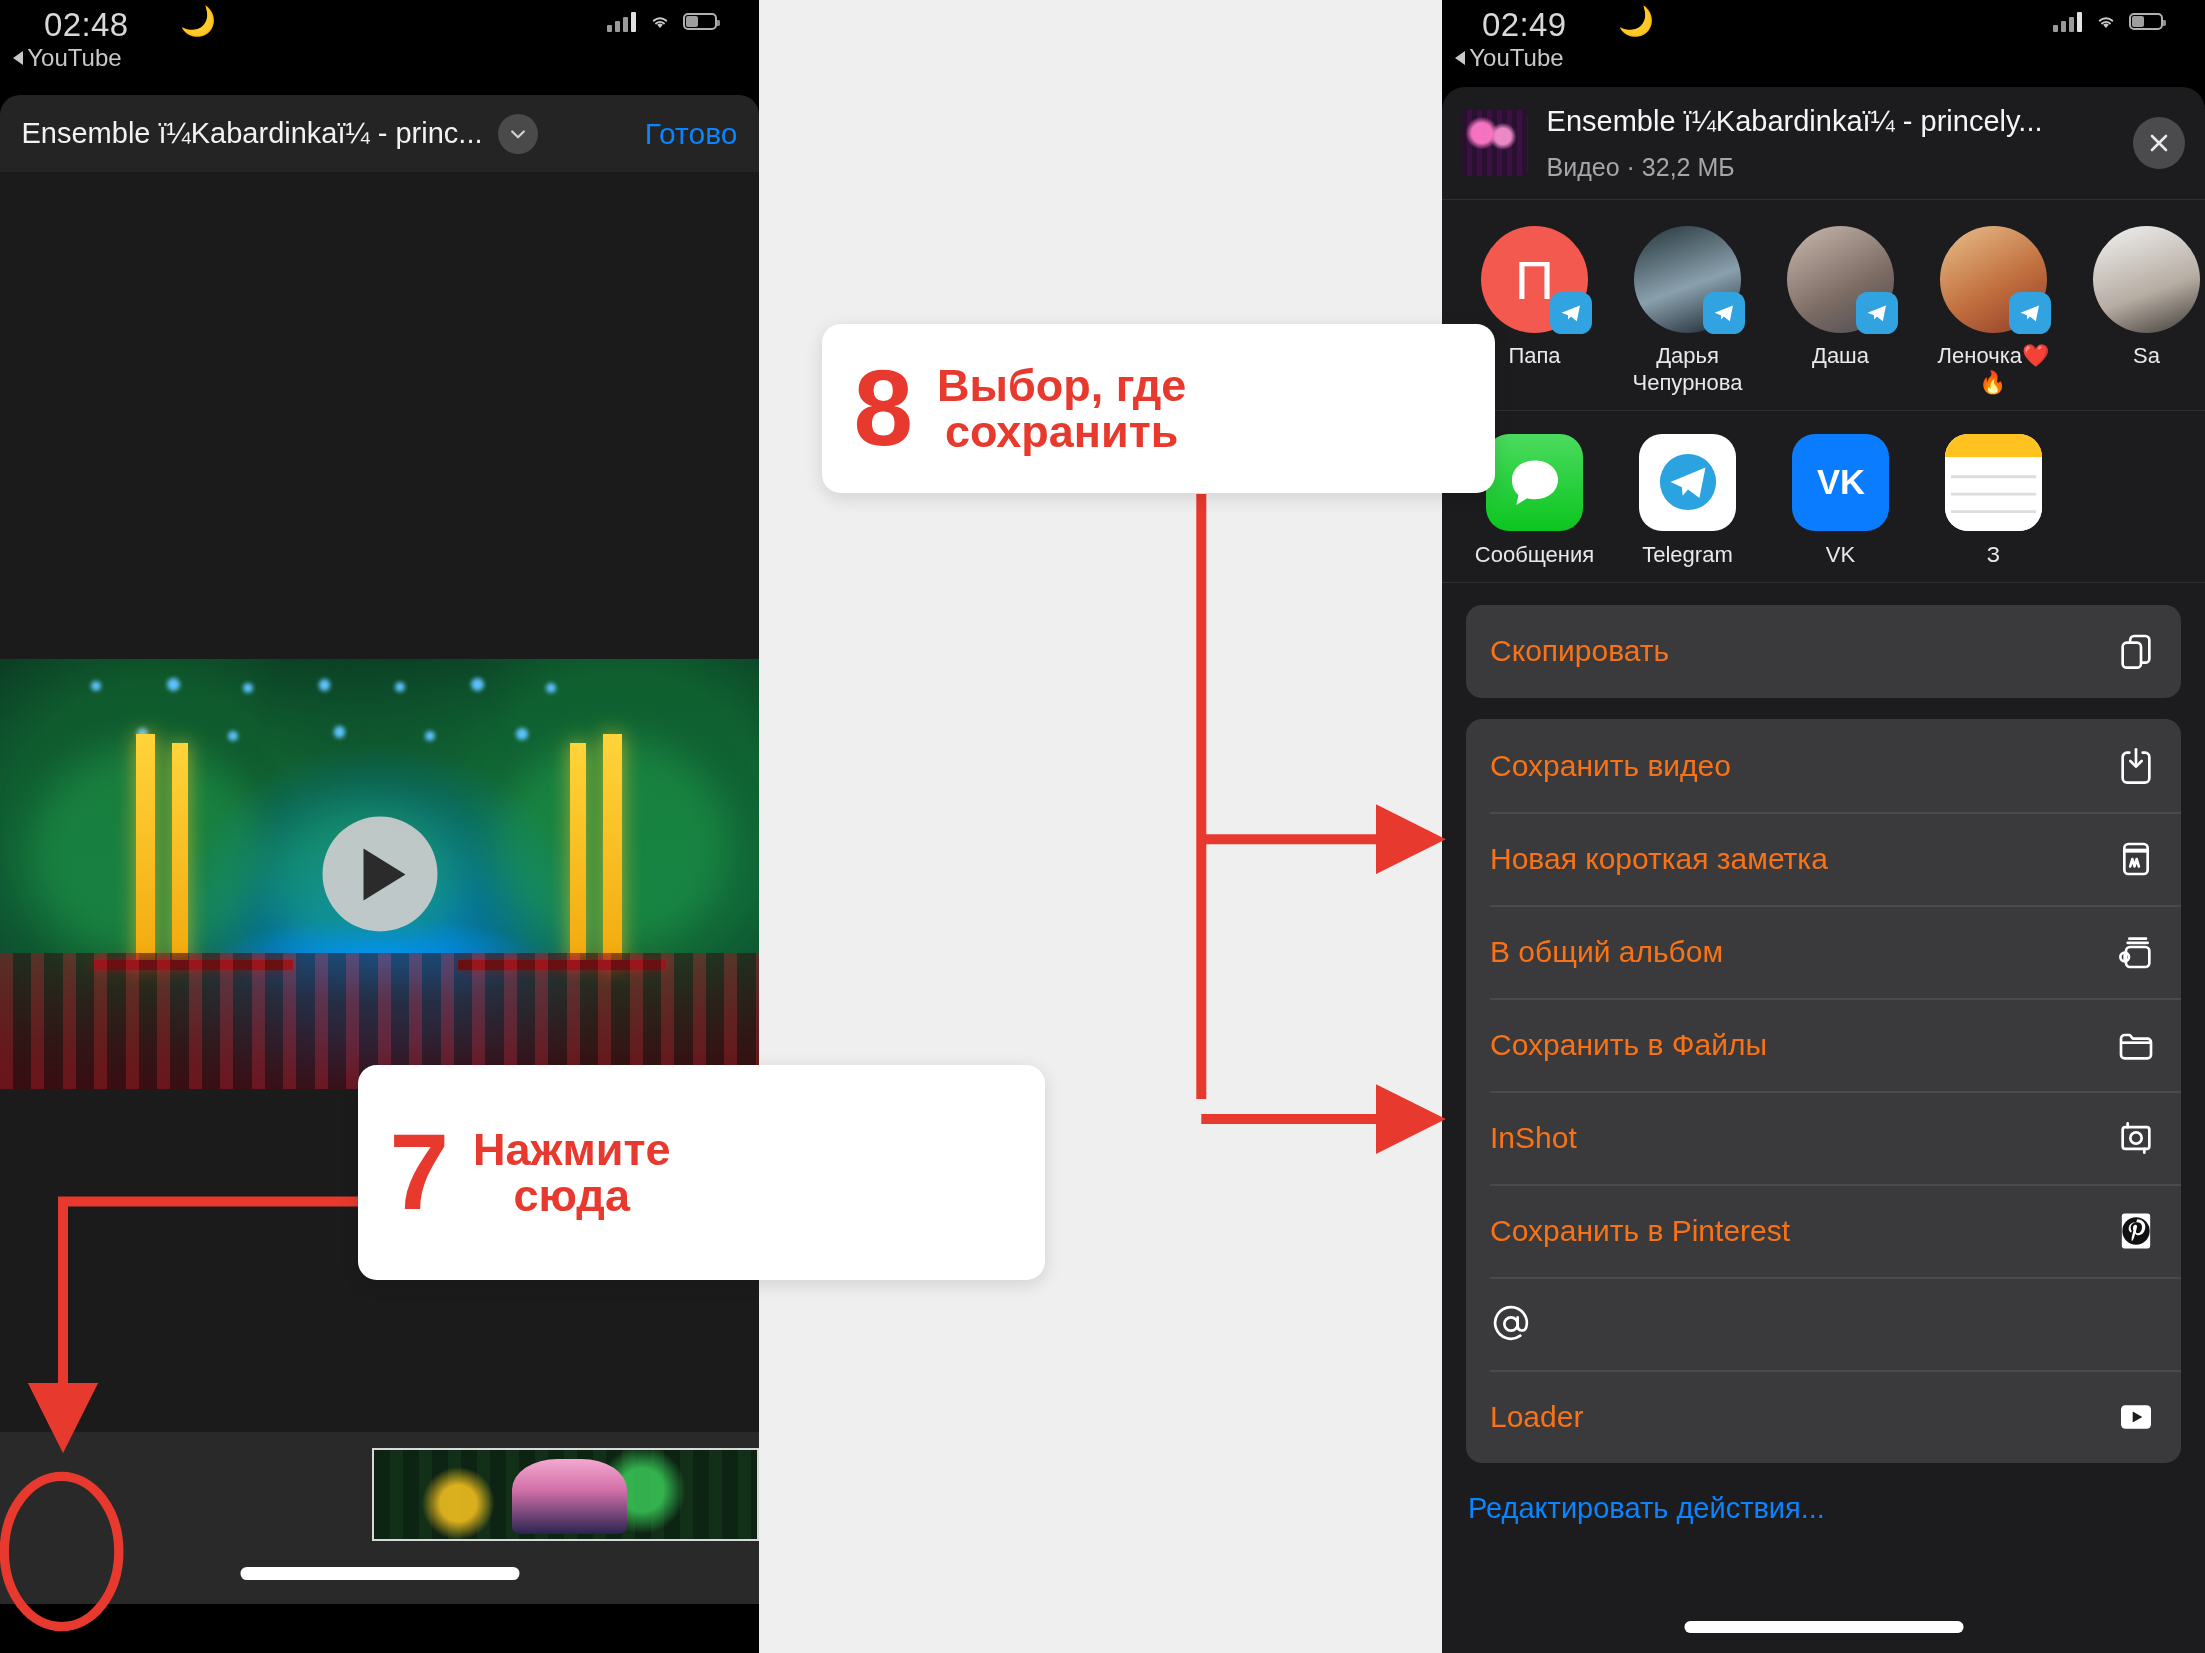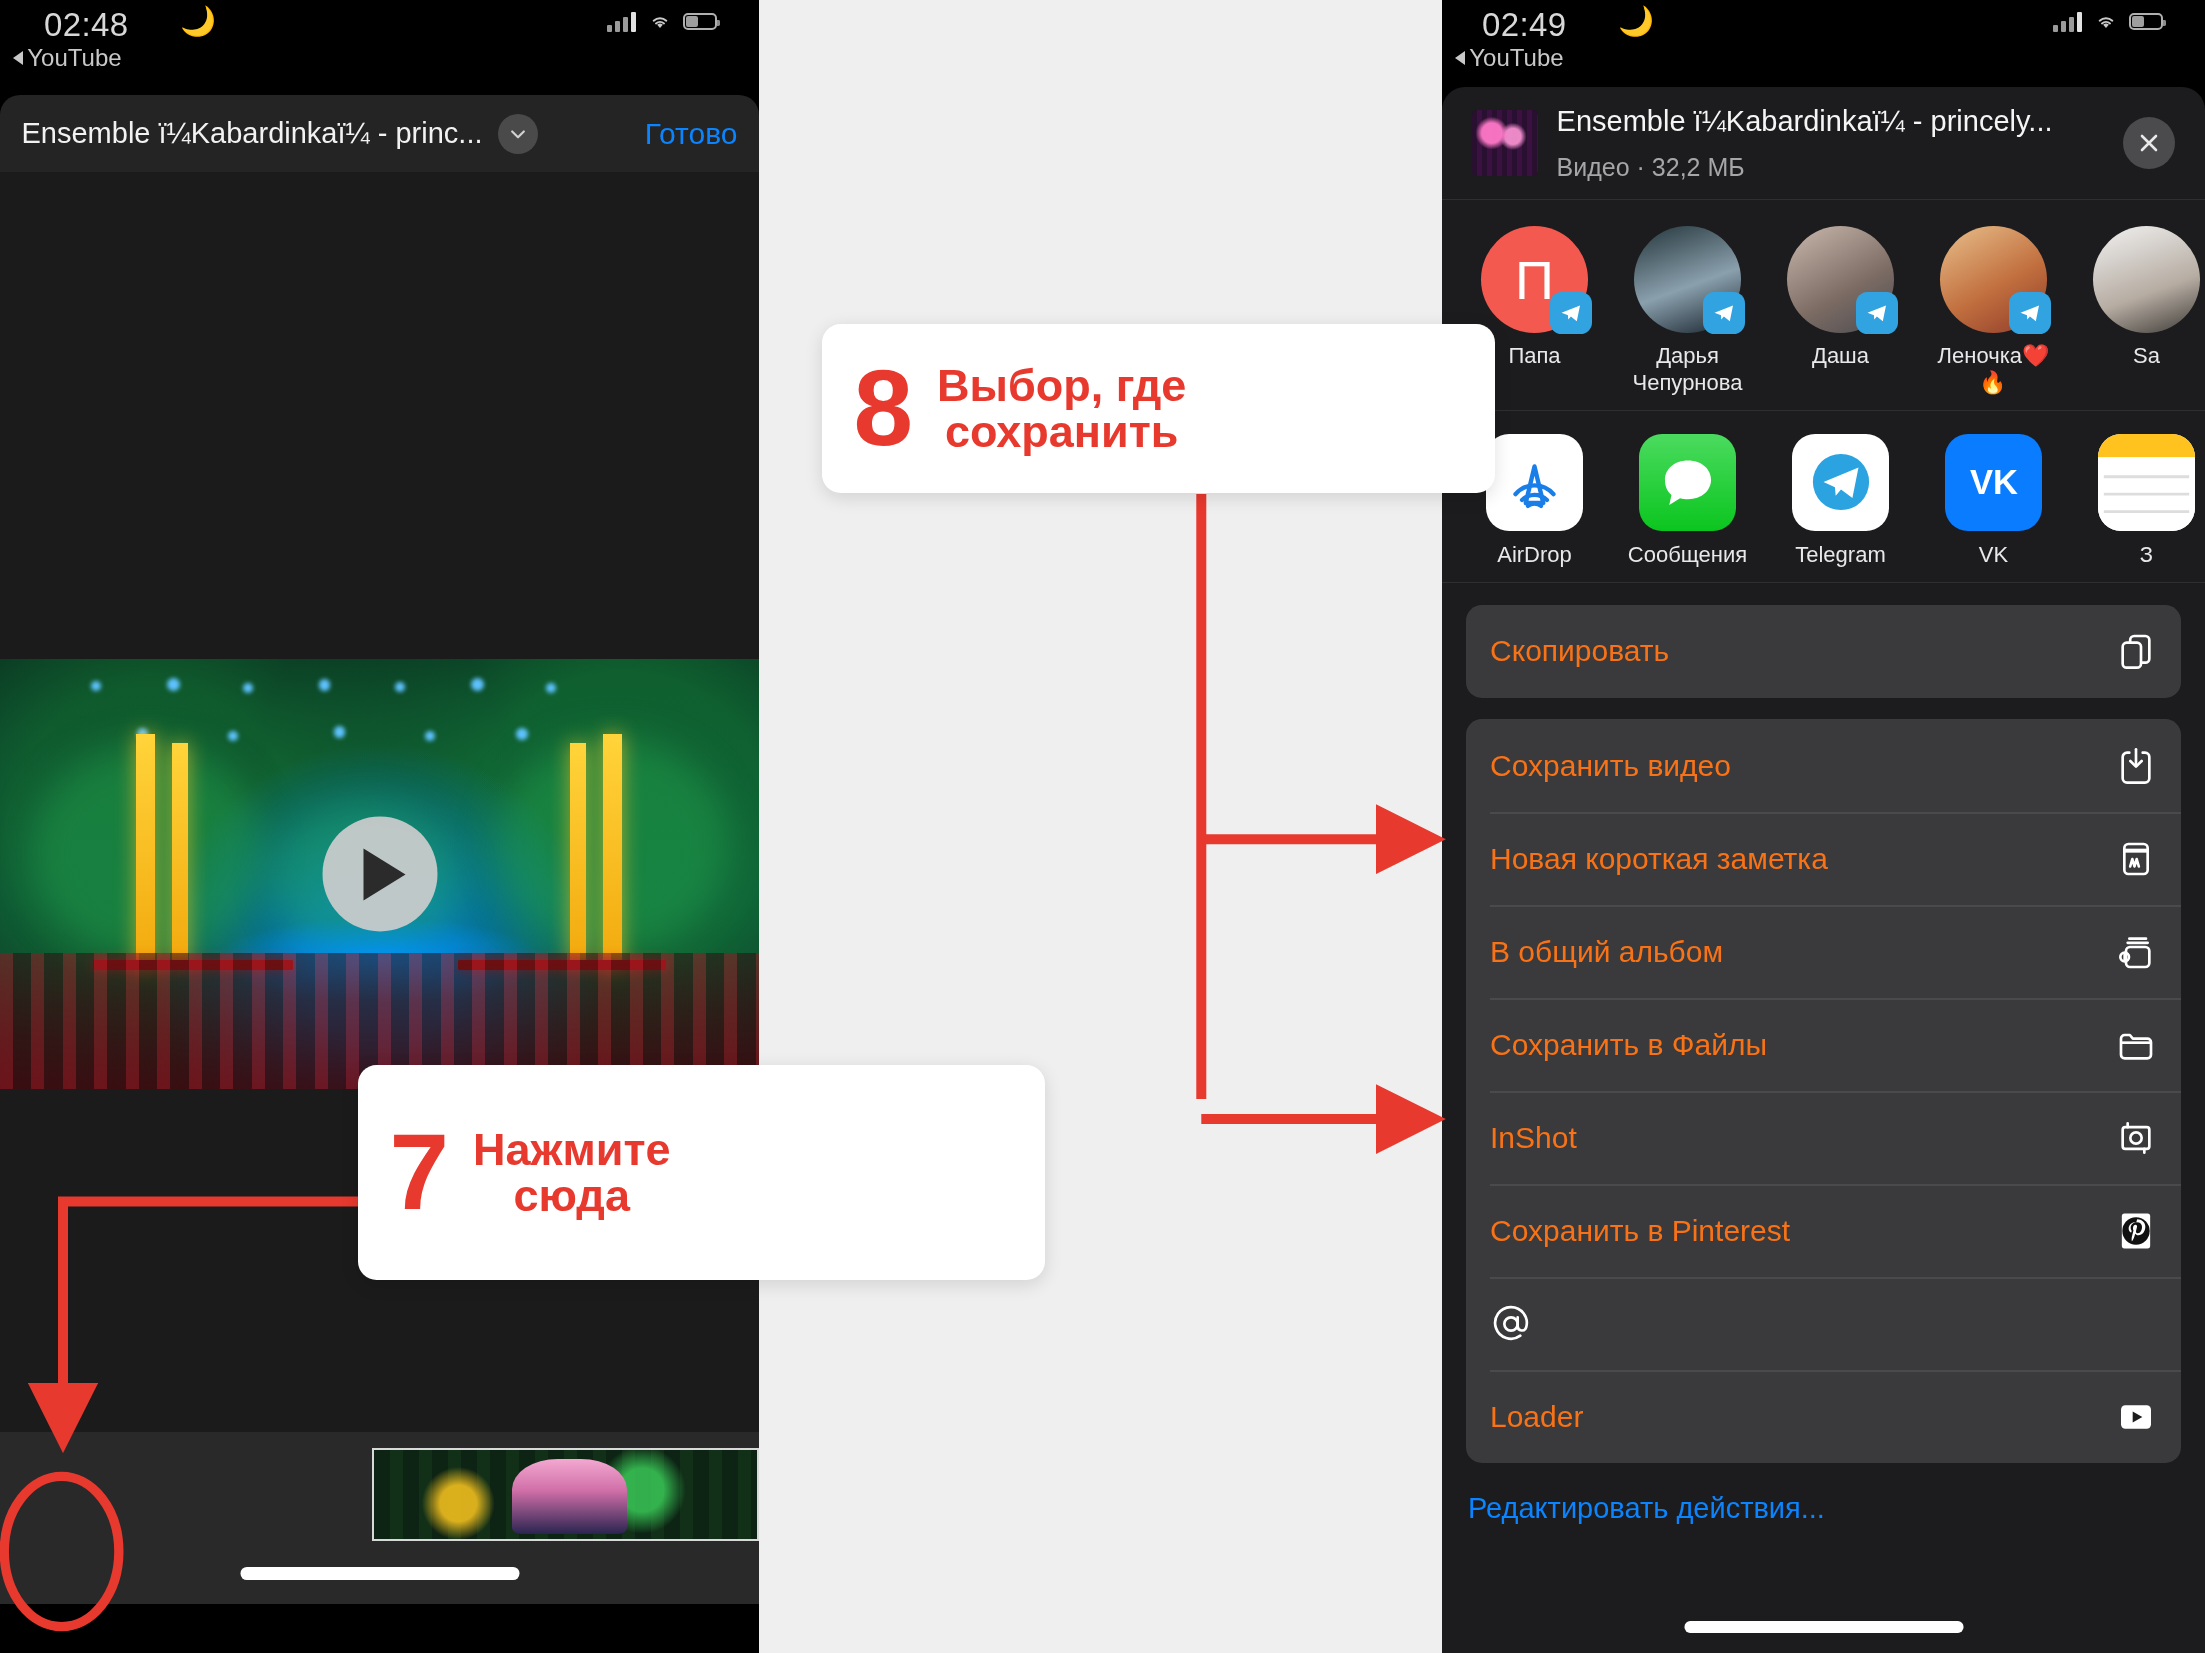--- a/index.html
+++ b/index.html
@@ -219,21 +219,21 @@
     position: absolute;
     left: 0; top: 87px;
     width: 763px; height: 1567px;
     background: #1c1c1e;
     border-radius: 23px 23px 0 0;
   }
   .sheet-head {
     position: relative;
     height: 113px;
     display: flex; align-items: center;
-    padding: 0 30px;
+    padding: 0 20px;
     border-bottom: 1.4px solid #2f2f31;
   }
   .sheet-thumb {
     width: 66px; height: 66px;
     border-radius: 5.7px;
     flex: none;
     overflow: hidden;
     background: #120a18;
     position: relative;
   }
@@ -564,33 +564,20 @@
         <div class="contact">
           <div class="contact-av">
             <div class="av-img" style="background:linear-gradient(160deg,#f2f2f2,#b6aca2 60%,#3d3a36);"></div>
           </div>
           <div class="contact-name">Sa</div>
         </div>
       </div>
 
       <div class="apps-row">
         <div class="app">
-          <div class="app-ico" style="background:#ffffff;">
-            <svg viewBox="0 0 100 100" width="73" height="73">
-              <g fill="none" stroke="#1a7ee8" stroke-width="6" stroke-linecap="round">
-                <path d="M24 66a34 34 0 0 1 52 0"></path>
-                <path d="M33 74a24 24 0 0 1 34 0"></path>
-                <path d="M41 82a14 14 0 0 1 18 0"></path>
-              </g>
-              <path d="M50 28 L62 78 H38 Z" fill="none" stroke="#1a7ee8" stroke-width="6" stroke-linejoin="round"></path>
-            </svg>
-          </div>
-          <div class="app-name">AirDrop</div>
-        </div>
-        <div class="app">
           <div class="app-ico" style="background:linear-gradient(180deg,#4bdb5f,#0bc51f);">
             <svg viewBox="0 0 100 100" width="72" height="72">
               <path d="M50 20c19 0 32 12 32 27 0 15-13 27-32 27-4 0-8-.5-11-1.4L24 82l3-14c-6-5-9-12-9-21 0-15 13-27 32-27z" fill="#ffffff"></path>
             </svg>
           </div>
           <div class="app-name">Сообщения</div>
         </div>
         <div class="app">
           <div class="app-ico" style="background:#ffffff;">
             <svg viewBox="0 0 100 100" width="76" height="76">

